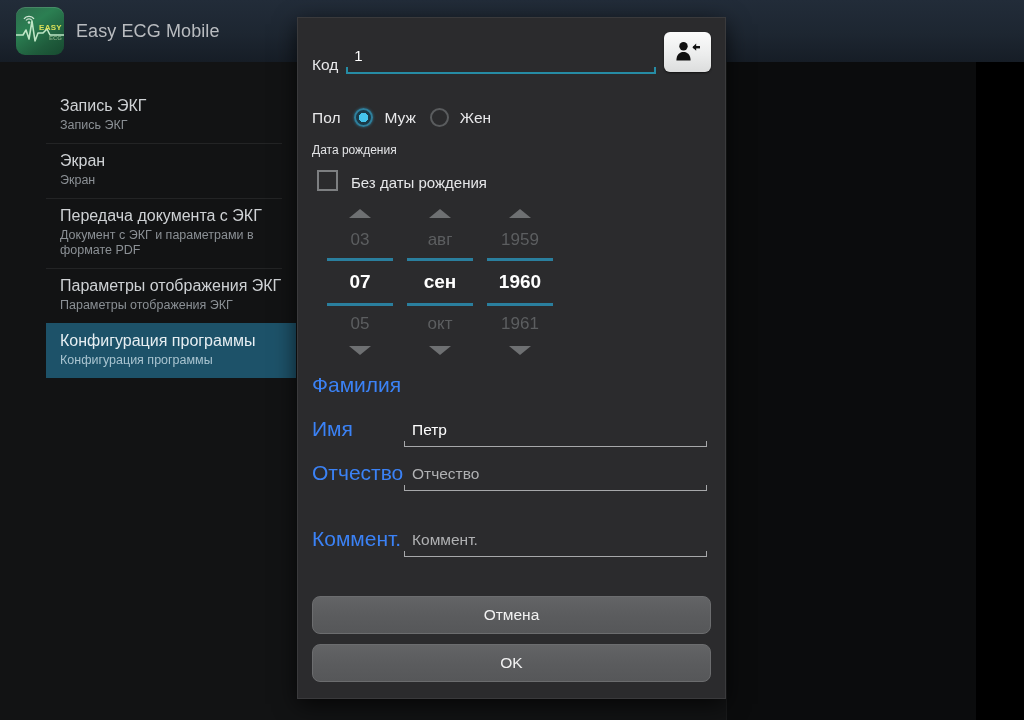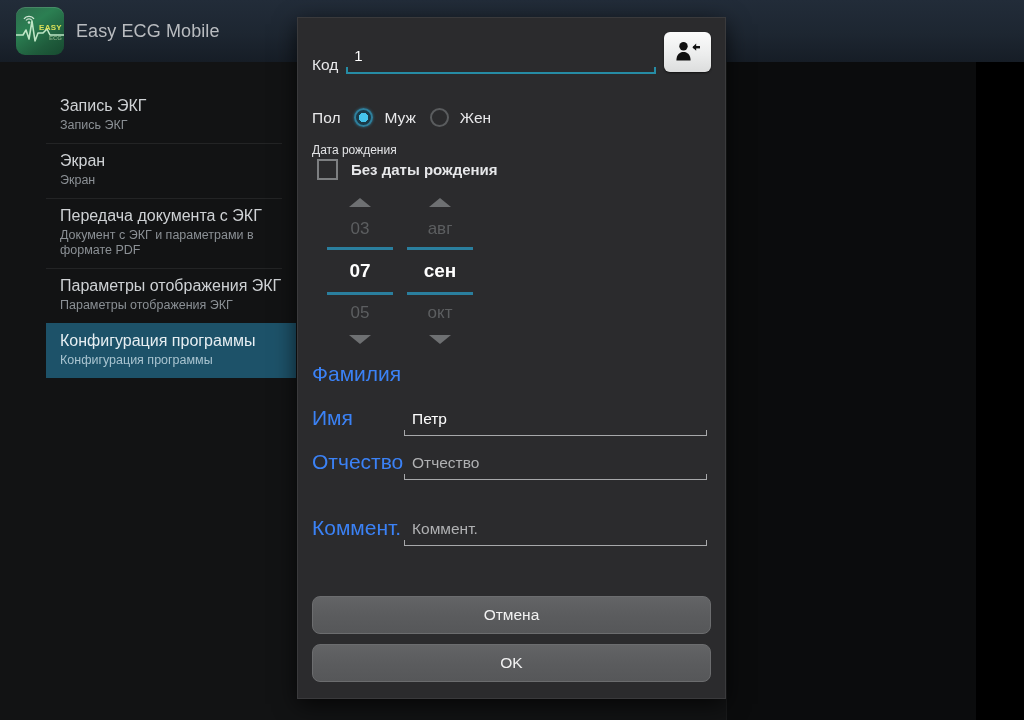--- a/index.html
+++ b/index.html
@@ -255,24 +255,23 @@
     margin-left: 11px;
   }
 
   .dob-label {
     margin-top: 16px;
     color: #e3e4e6;
     font-size: 12px;
   }
 
   .cb-row {
-    margin-top: 2px;
-    display: flex;
-    align-items: center;
-    font-weight: bold;
+    margin-top: 13px;
+    display: flex;
+    align-items: flex-end;
   }
   .checkbox {
     width: 17px;
     height: 17px;
     border: 2px solid #7d7f81;
     background: #2b2b2d;
     flex: none;
     margin-left: 5px;
   }
   .cb-lbl {
@@ -501,20 +500,29 @@
         </div>
         <div class="spinner sp2">
           <div class="arrow up"></div>
           <div class="dim-val">авг</div>
           <div class="divider"></div>
           <div class="sel-val">сен</div>
           <div class="divider"></div>
           <div class="dim-val">окт</div>
           <div class="arrow down"></div>
         </div>
+        <div class="spinner">
+          <div class="arrow up"></div>
+          <div class="dim-val">1959</div>
+          <div class="divider"></div>
+          <div class="sel-val">1960</div>
+          <div class="divider"></div>
+          <div class="dim-val">1961</div>
+          <div class="arrow down"></div>
+        </div>
       </div>
 
       <div class="field-row">
         <div class="field-lbl">Фамилия</div>
       </div>
 
       <div class="field-row">
         <div class="field-lbl">Имя</div>
         <div class="field-box">
           <div class="fv">Петр</div>

